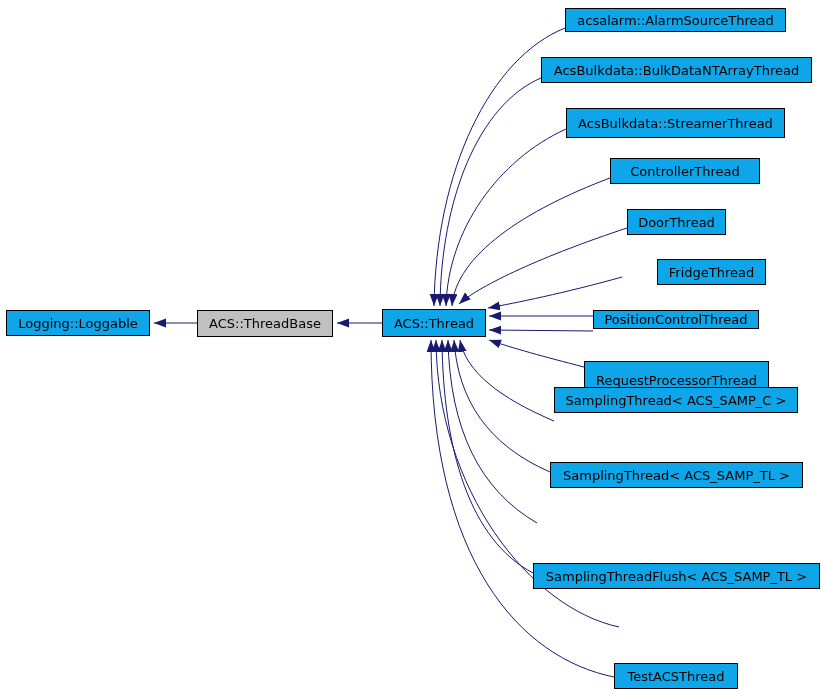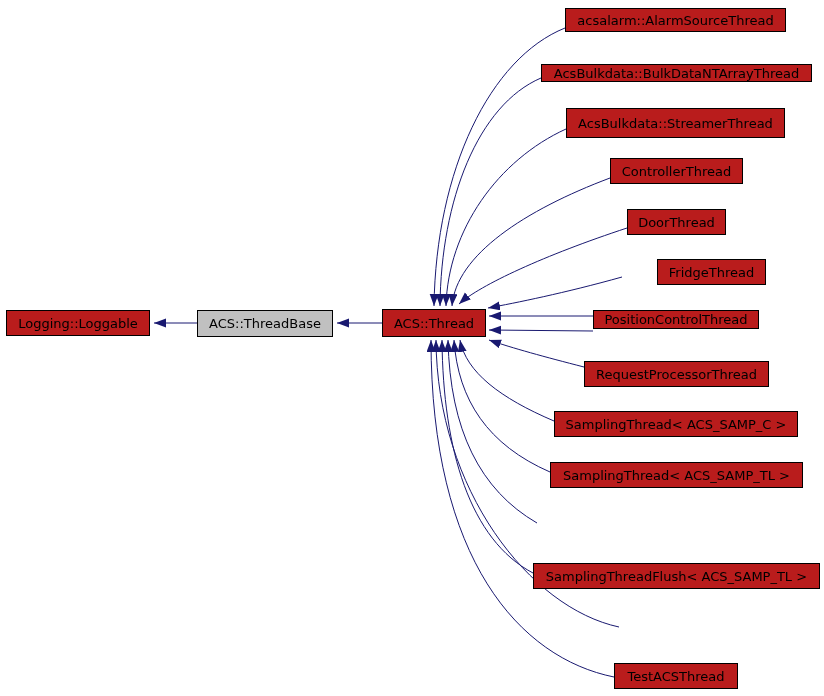--- a/index.html
+++ b/index.html
@@ -18,21 +18,21 @@
   }
   .edge {
     fill: none;
     stroke: #191970;
     stroke-width: 1;
   }
   .node {
     position: absolute;
     box-sizing: border-box;
     border: 1px solid #000000;
-    background: #b91c1c;
+    background: #0ea5e9;
     color: #000000;
     font-size: 13px;
     line-height: 1;
     display: flex;
     align-items: center;
     justify-content: center;
     white-space: nowrap;
     cursor: pointer;
   }
   .node.highlight {
@@ -80,42 +80,42 @@
   <div class="node highlight" style="left:197px; top:310px; width:136px; height:27px">
     <span>ACS::ThreadBase</span>
   </div>
   <div class="node" style="left:382px; top:309px; width:104px; height:28px">
     <span>ACS::Thread</span>
   </div>
 
   <div class="node" style="left:565px; top:8px; width:221px; height:24px">
     <span>acsalarm::AlarmSourceThread</span>
   </div>
-  <div class="node" style="left:541px; top:64px; width:271px; height:18px">
+  <div class="node" style="left:541px; top:57px; width:271px; height:26px">
     <span>AcsBulkdata::BulkDataNTArrayThread</span>
   </div>
   <div class="node" style="left:566px; top:108px; width:219px; height:30px">
     <span>AcsBulkdata::StreamerThread</span>
   </div>
-  <div class="node" style="left:610px; top:158px; width:133px; height:26px">
+  <div class="node" style="left:610px; top:158px; width:150px; height:26px">
     <span>ControllerThread</span>
   </div>
   <div class="node" style="left:627px; top:209px; width:99px; height:26px">
     <span>DoorThread</span>
   </div>
   <div class="node" style="left:657px; top:259px; width:109px; height:26px">
     <span>FridgeThread</span>
   </div>
   <div class="node" style="left:593px; top:310px; width:166px; height:19px">
     <span>PositionControlThread</span>
   </div>
-  <div class="node" style="left:584px; top:361px; width:185px; height:26px">
+  <div class="node" style="left:584px; top:361px; width:185px; height:38px">
     <span>RequestProcessorThread</span>
   </div>
-  <div class="node" style="left:554px; top:411px; width:244px; height:26px">
+  <div class="node" style="left:554px; top:387px; width:244px; height:26px">
     <span>SamplingThread&lt; ACS_SAMP_C &gt;</span>
   </div>
   <div class="node" style="left:550px; top:462px; width:253px; height:26px">
     <span>SamplingThread&lt; ACS_SAMP_TL &gt;</span>
   </div>
   <div class="node" style="left:533px; top:563px; width:287px; height:26px">
     <span>SamplingThreadFlush&lt; ACS_SAMP_TL &gt;</span>
   </div>
   <div class="node" style="left:614px; top:663px; width:124px; height:26px">
     <span>TestACSThread</span>

